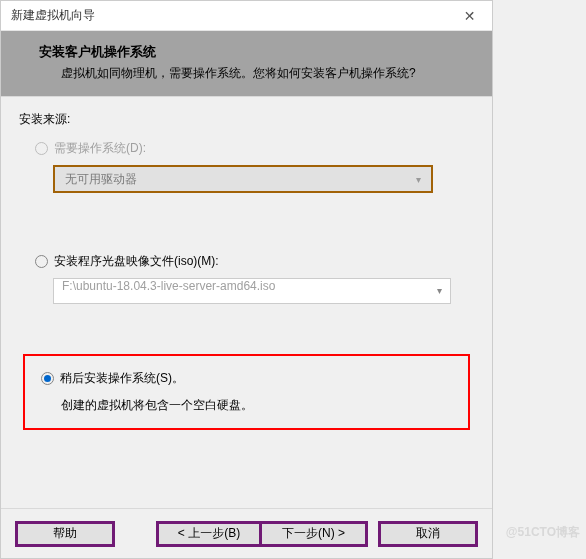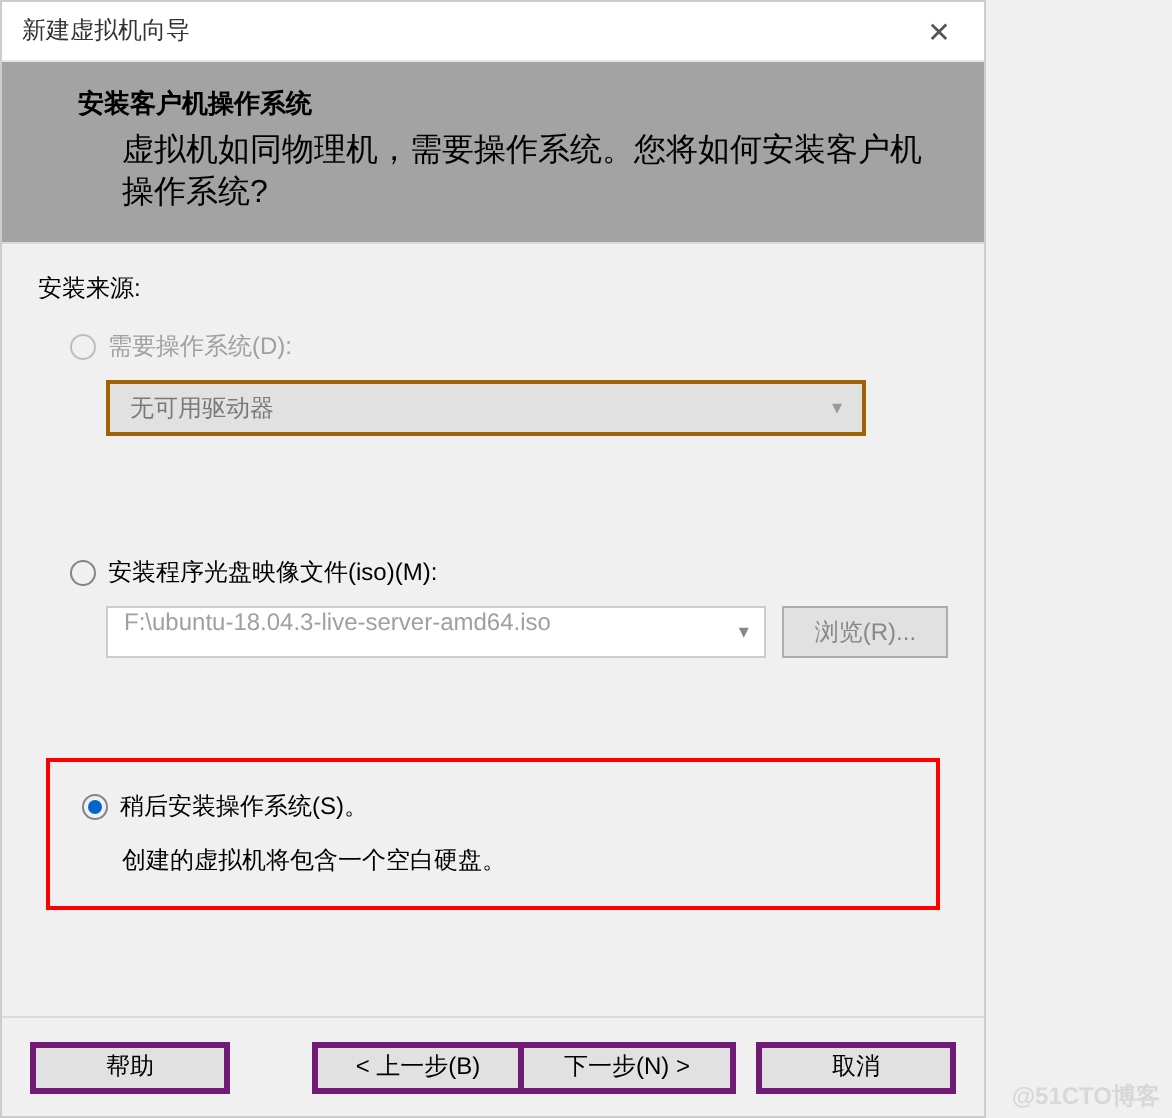--- a/index.html
+++ b/index.html
@@ -34,21 +34,21 @@
       width: 45px; height: 30px;
       display: flex; align-items: center; justify-content: center;
       color: #555; font-size: 14px;
     }
     .header {
       background: #a3a3a3;
       padding: 12px 20px 14px 20px;
       border-bottom: 1px solid #d9d9d9;
     }
     .header-title { font-weight: bold; font-size: 13px; margin-left: 18px; color: #000; }
-    .header-desc { margin-left: 40px; margin-top: 4px; color: #000; font-size: 16px; }
+    .header-desc { margin-left: 40px; margin-top: 4px; color: #000; font-size: 12px; }
     .content {
       flex: 1;
       padding: 12px 18px 8px 18px;
       color: #000;
     }
     .section-label { margin-bottom: 12px; margin-top: 2px; }
     .option-row {
       display: flex;
       align-items: center;
       gap: 6px;
@@ -132,21 +132,21 @@
       color: #000;
       cursor: default;
     }
     .btn-help { width: 100px; }
     .spacer { flex: 1; }
     .btn-nav { width: 106px; }
     .btn-nav + .btn-nav { border-left: none; text-align: center; }
     .btn-cancel { width: 100px; margin-left: 10px; }
     .watermark {
       position: absolute;
-      right: 6px; bottom: 2px;
+      right: 6px; bottom: 18px;
       color: #d8d8d8;
       font-size: 12px;
       pointer-events: none;
       font-weight: bold;
     }
     .gap-60 { height: 60px; }
   </style>
 </head>
 <body>
 
@@ -179,23 +179,20 @@
     <div class="gap-60"></div>
 
     <div class="option-row">
       <span class="radio"></span>
       <span>安装程序光盘映像文件(iso)(M):</span>
     </div>
     <div class="iso-row">
       <div class="iso-input">
         <span>F:\ubuntu-18.04.3-live-server-amd64.iso</span>
         <span class="chev">▾</span>
-      </div>
-      <div class="browse-btn">
-        <span>浏览(R)...</span>
       </div>
     </div>
 
     <div class="highlight-box">
       <div class="option-row">
         <span class="radio checked"></span>
         <span>稍后安装操作系统(S)。</span>
       </div>
       <div class="highlight-desc">创建的虚拟机将包含一个空白硬盘。</div>
     </div>

